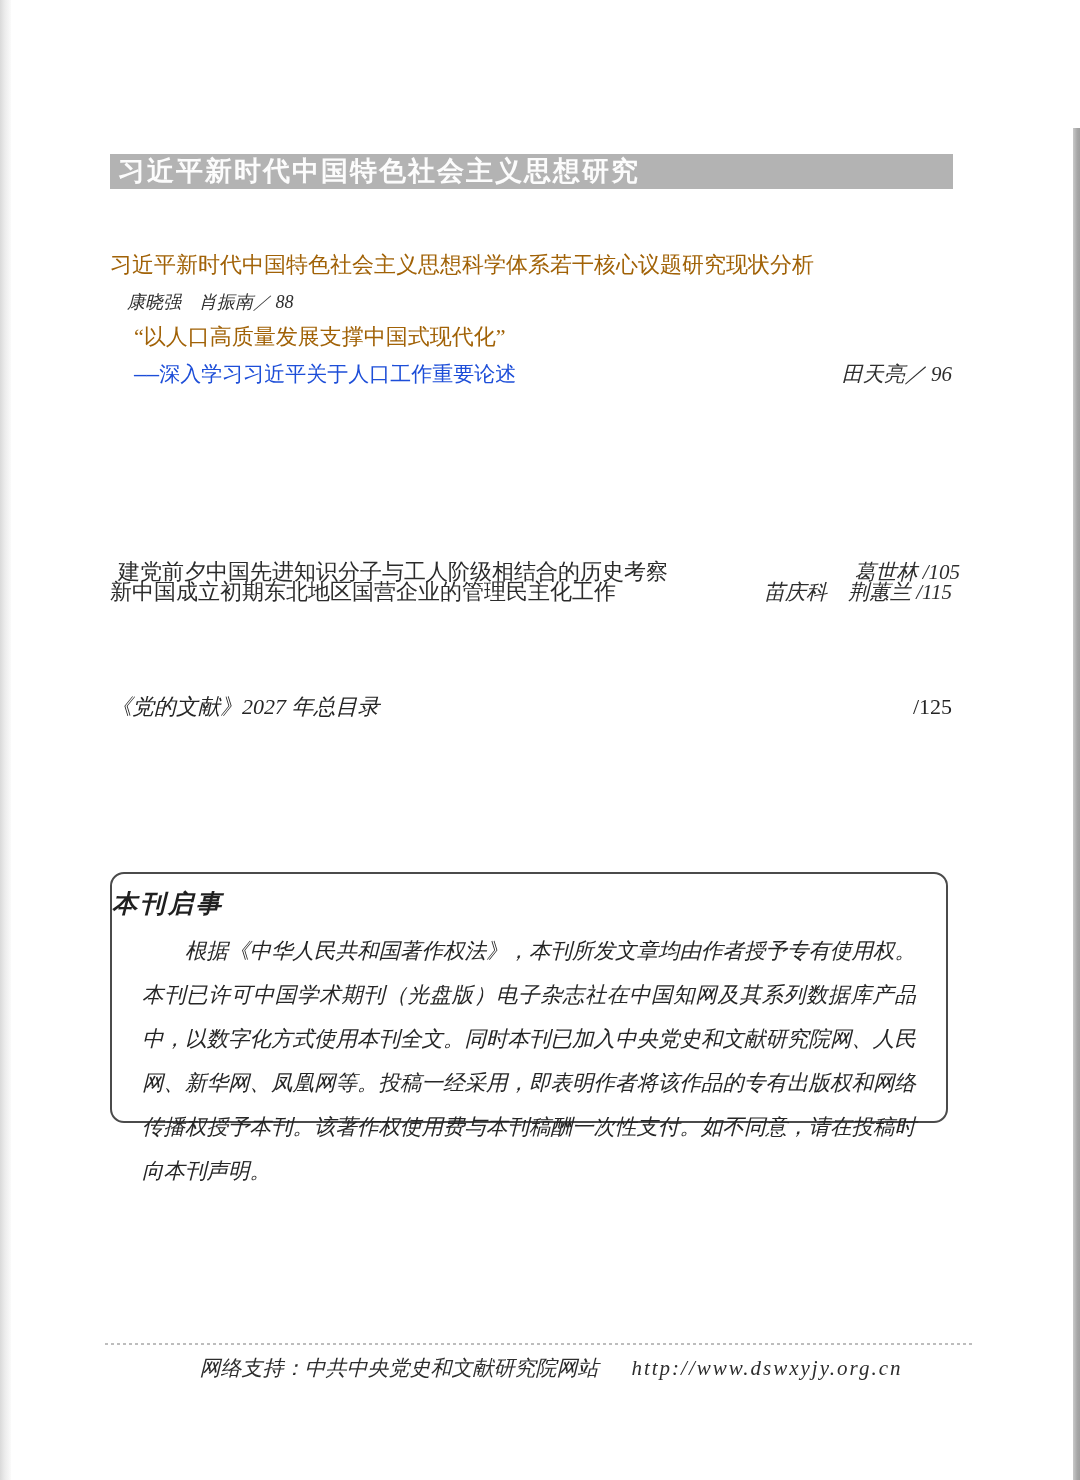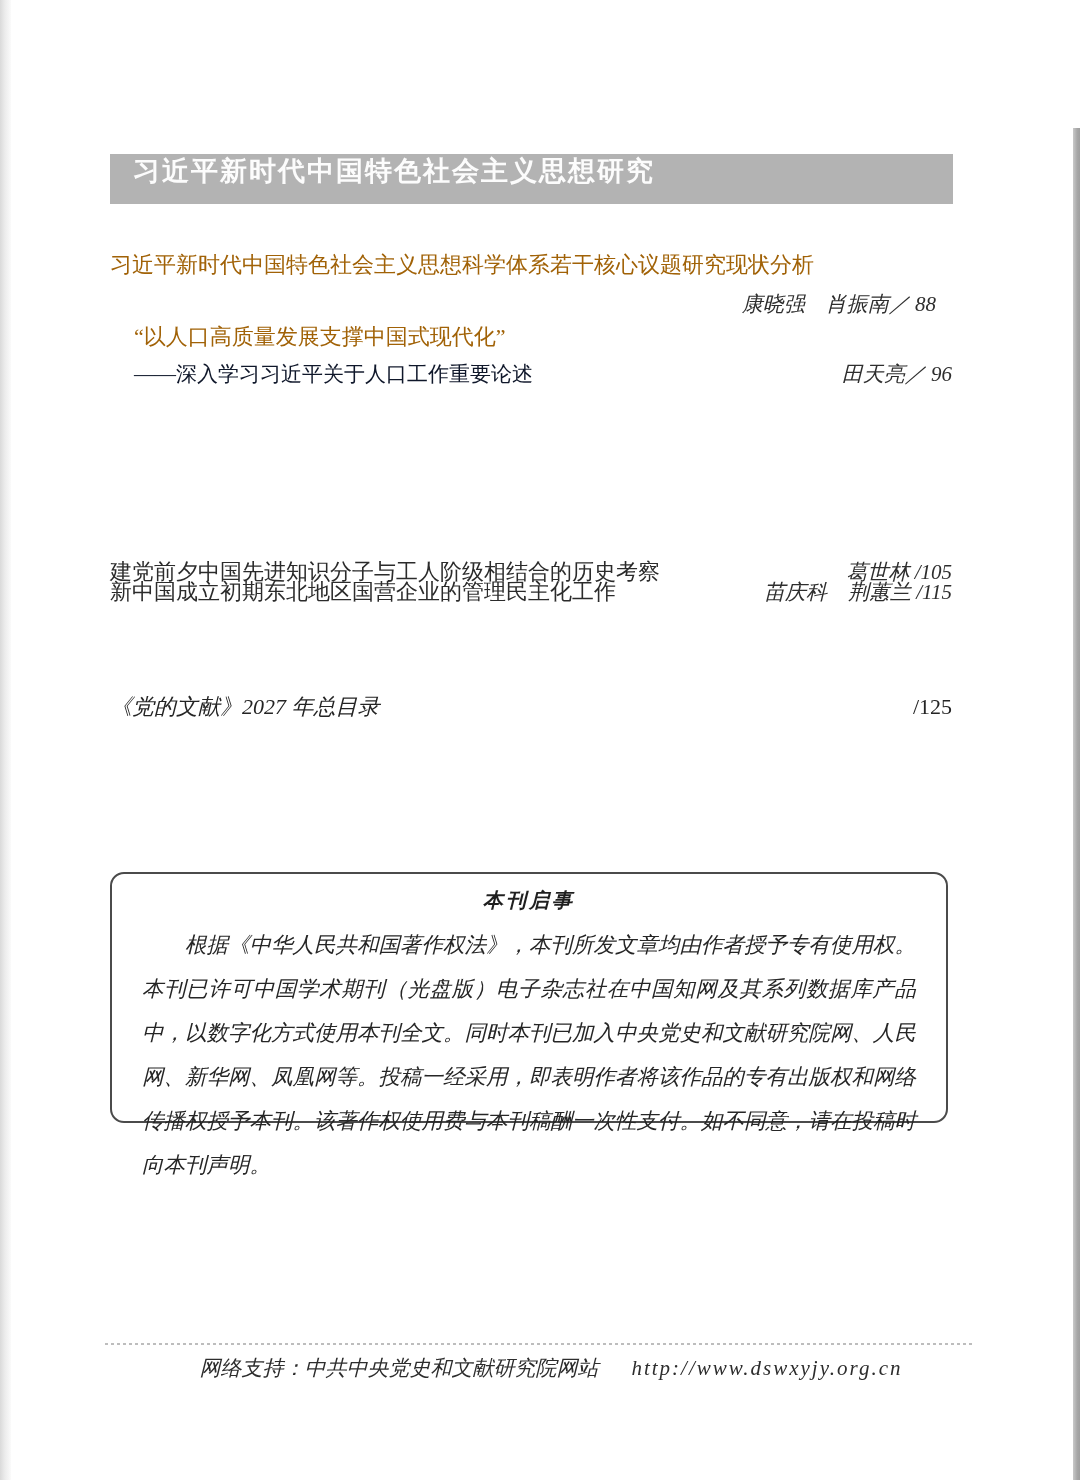--- a/index.html
+++ b/index.html
@@ -13,73 +13,72 @@
   }
   .edge-left {
     position:absolute; left:0; top:0; width:11px; height:100%;
     background:linear-gradient(90deg,#dadada 0%,#ececec 45%,#fbfbfb 100%);
   }
   .edge-right {
     position:absolute; right:0; top:128px; width:7px; height:1352px;
     background:linear-gradient(90deg,#c9c9c9 0%,#a7a7a7 60%,#9f9f9f 100%);
   }
   .banner {
-    position:absolute; left:110px; width:843px; height:50px;
+    position:absolute; left:110px; width:843px; height:35px;
     background:#b3b3b3;
     color:#fcfcfc;
     font-family:"Liberation Sans","DejaVu Sans",sans-serif;
     font-size:27px; font-weight:600;
     line-height:35px;
     letter-spacing:2px;
-    padding-left:23px;
+    padding-left:8px;
     box-sizing:border-box;
     white-space:nowrap;
   }
   .banner-1 { top:154px; }
   .banner-2 { top:456px; }
   .title {
     position:absolute; left:110px;
     font-size:22px; color:#a16207;
     white-space:nowrap;
   }
   .row {
     position:absolute; left:110px; width:842px;
     display:flex; justify-content:space-between; align-items:baseline;
     font-size:22px;
   }
   .kai { font-style:italic; }
   .authors {
     font-size:21px; color:#2e2e2e; white-space:nowrap;
   }
   .authors-line {
-    position:absolute; left:94px; width:842px;
-    text-align:right; font-size:21px; color:#2e2e2e;
+    position:absolute; left:127px; width:842px;
+    font-size:18px; color:#2e2e2e;
   }
   .e1-title   { top:250px; }
   .e1-authors { top:290px; }
   .e2-title   { top:322px;margin-left:24px; }
   .e2-row     { top:360px; }
-  .e2-sub     { padding-left:24px; font-size:21px; color:#0f172a; white-space:nowrap; }
-  .e3-row     { top:557px; }
+  .e2-sub     { padding-left:24px; font-size:21px; color:#1d4ed8; white-space:nowrap;font-family:Liberation Mono, monospace; }
+  .e3-row     { top:557px;margin-left:8px; }
   .e4-row     { top:577px; }
   .catalog-row{ top:692px; font-size:22px; }
   .catalog-title { white-space:nowrap; color:#242424; }
   .catalog-page  { font-style:normal; color:#242424; }
   .notice-box {
     position:absolute; left:110px; top:872px;
     width:838px; height:251px;
     border:2px solid #4b4b4b;
     border-radius:14px;
     background:#ffffff;
     box-sizing:border-box;
   }
   .notice-title {
-    text-align:center;
     margin-top:13px;
-    font-size:20px; font-weight:bold;
+    font-size:25px; font-weight:bold;
     letter-spacing:3px;
     color:#1f1f1f;
   }
   .notice-body {
     margin:9px 30px 0 30px;
     font-size:21.5px;
     line-height:44px;
     text-indent:2em;
     text-align:justify;
     color:#262626;

